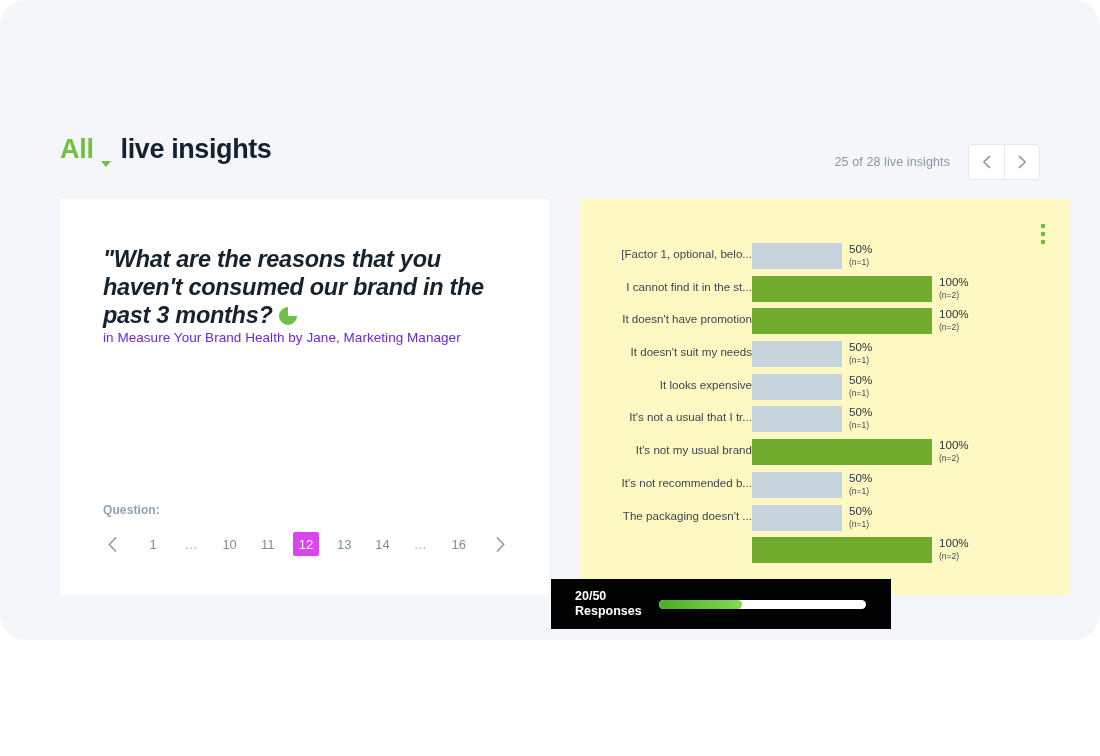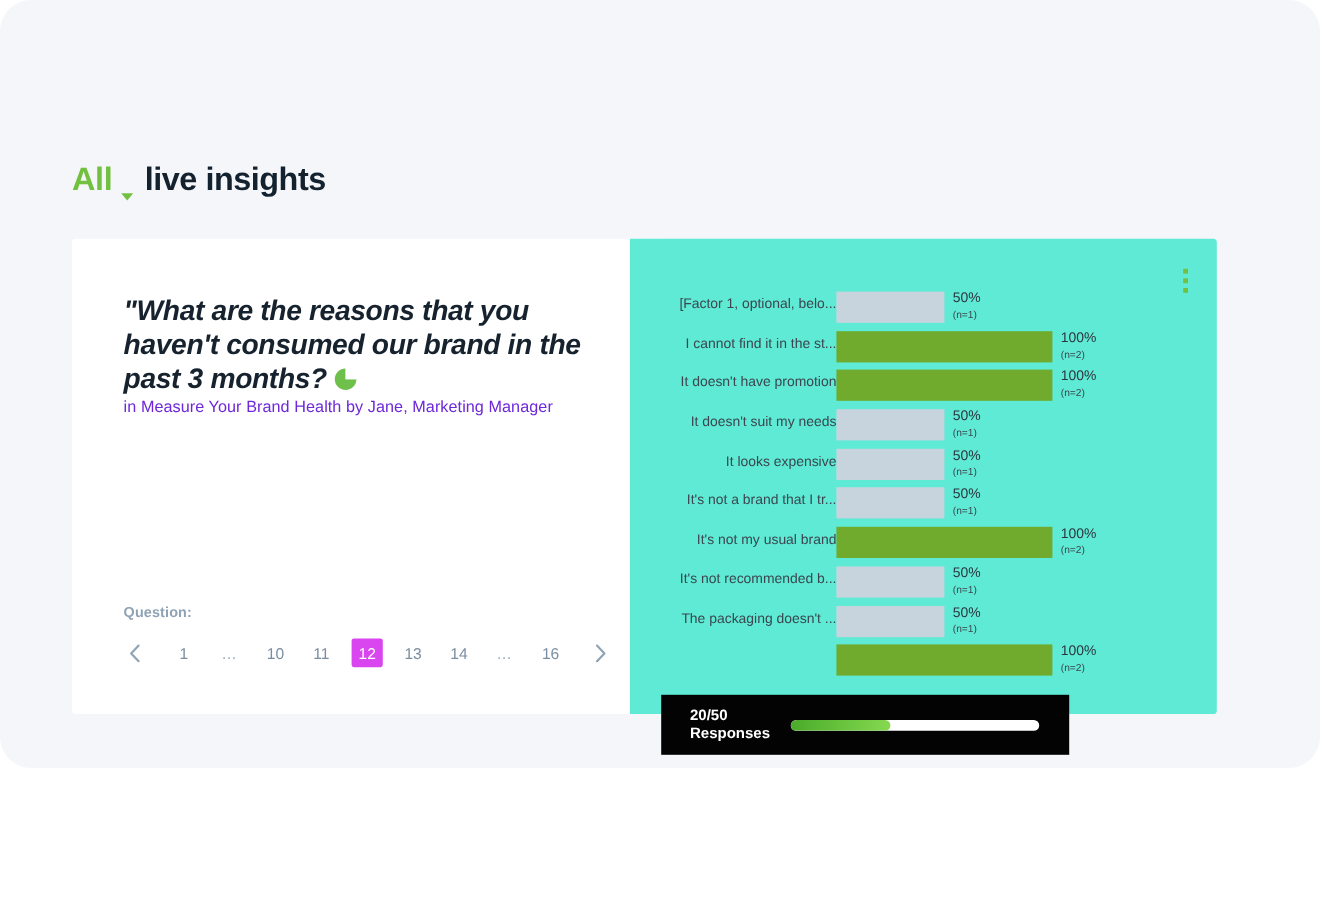--- a/index.html
+++ b/index.html
@@ -98,23 +98,23 @@
   }
   #left-card {
     position: absolute;
     left: 0; top: 0;
     width: 489px; height: 396px;
     background: #ffffff;
     border-radius: 3px 0 0 3px;
   }
   #right-card {
     position: absolute;
-    left: 465px; top: 0;
+    left: 520px; top: 0;
     width: 489px; height: 396px;
-    background: #5eead4;
+    background: #fef9c3;
     border-radius: 0 3px 3px 0;
     overflow: hidden;
   }
 
   
   #question-block {
     position: absolute;
     left: 43px;
     top: 46px;
     width: 405px;
@@ -304,20 +304,33 @@
 <div id="page">
 
   <div id="header">
 
     <div id="header-title-group">
       <span class="title-all">All</span>
       <span class="title-caret"></span>
       <span class="title-rest">live insights</span>
     </div>
 
+    <div id="header-right">
+      <span id="insight-count">25 of 28 live insights</span>
+      <div class="nav-btn">
+        <svg width="9" height="14" viewBox="0 0 9 14">
+          <polyline points="7.5,1.5 1.8,7 7.5,12.5" fill="none" stroke="#8498ab" stroke-width="1.7" stroke-linecap="round" stroke-linejoin="round"></polyline>
+        </svg>
+      </div>
+      <div class="nav-btn">
+        <svg width="9" height="14" viewBox="0 0 9 14">
+          <polyline points="1.5,1.5 7.2,7 1.5,12.5" fill="none" stroke="#8498ab" stroke-width="1.7" stroke-linecap="round" stroke-linejoin="round"></polyline>
+        </svg>
+      </div>
+    </div>
   </div>
 
   <div id="cards">
 
     <div id="left-card">
 
       <div id="question-block">
         <span id="question-text">"What are the reasons that you haven't consumed our brand in the past 3 months?</span><span id="pie-icon"><svg width="20" height="20" viewBox="0 0 20 20">
               <path d="M10 10 L10 1 A9 9 0 1 0 19 10 Z" fill="#6fc04a"></path>
               <path d="M10 10 L19 10 A9 9 0 0 0 10 1 Z" fill="#ffffff"></path>
@@ -401,21 +414,21 @@
           </div>
           <div class="chart-row">
             <div class="chart-label">It looks expensive</div>
             <div class="chart-bar" style="width: 90px;"></div>
             <div class="chart-value" style="left: 269px;">
               <span class="pct">50%</span>
               <span class="n">(n=1)</span>
             </div>
           </div>
           <div class="chart-row">
-            <div class="chart-label">It's not a brand that I tr...</div>
+            <div class="chart-label">It's not a usual that I tr...</div>
             <div class="chart-bar" style="width: 90px;"></div>
             <div class="chart-value" style="left: 269px;">
               <span class="pct">50%</span>
               <span class="n">(n=1)</span>
             </div>
           </div>
           <div class="chart-row">
             <div class="chart-label">It's not my usual brand</div>
             <div class="chart-bar hi" style="width: 180px;"></div>
             <div class="chart-value" style="left: 359px;">

